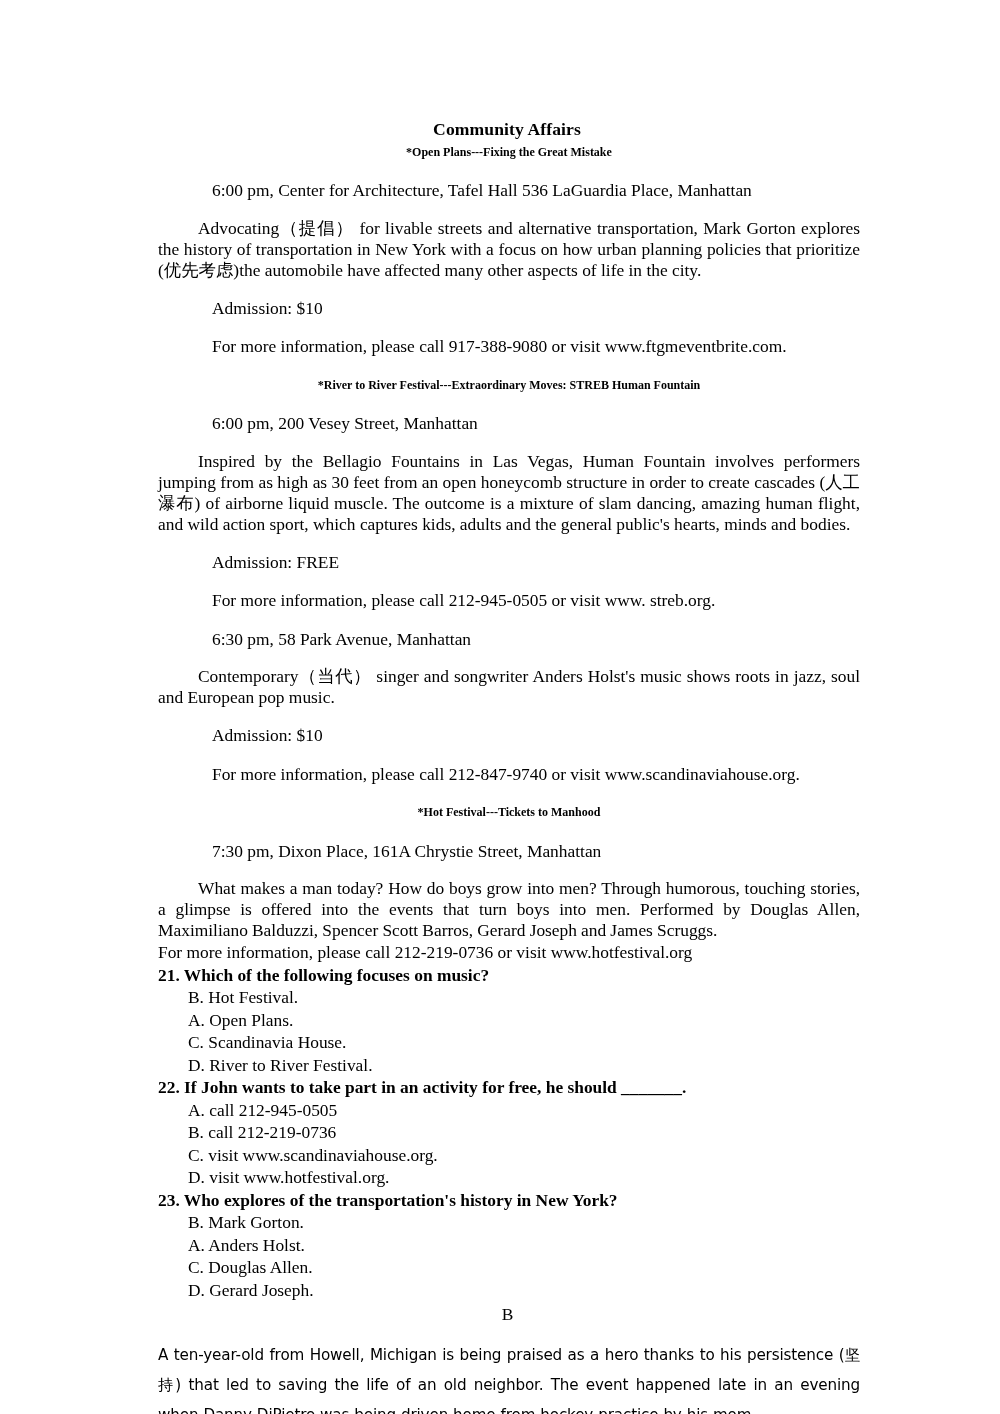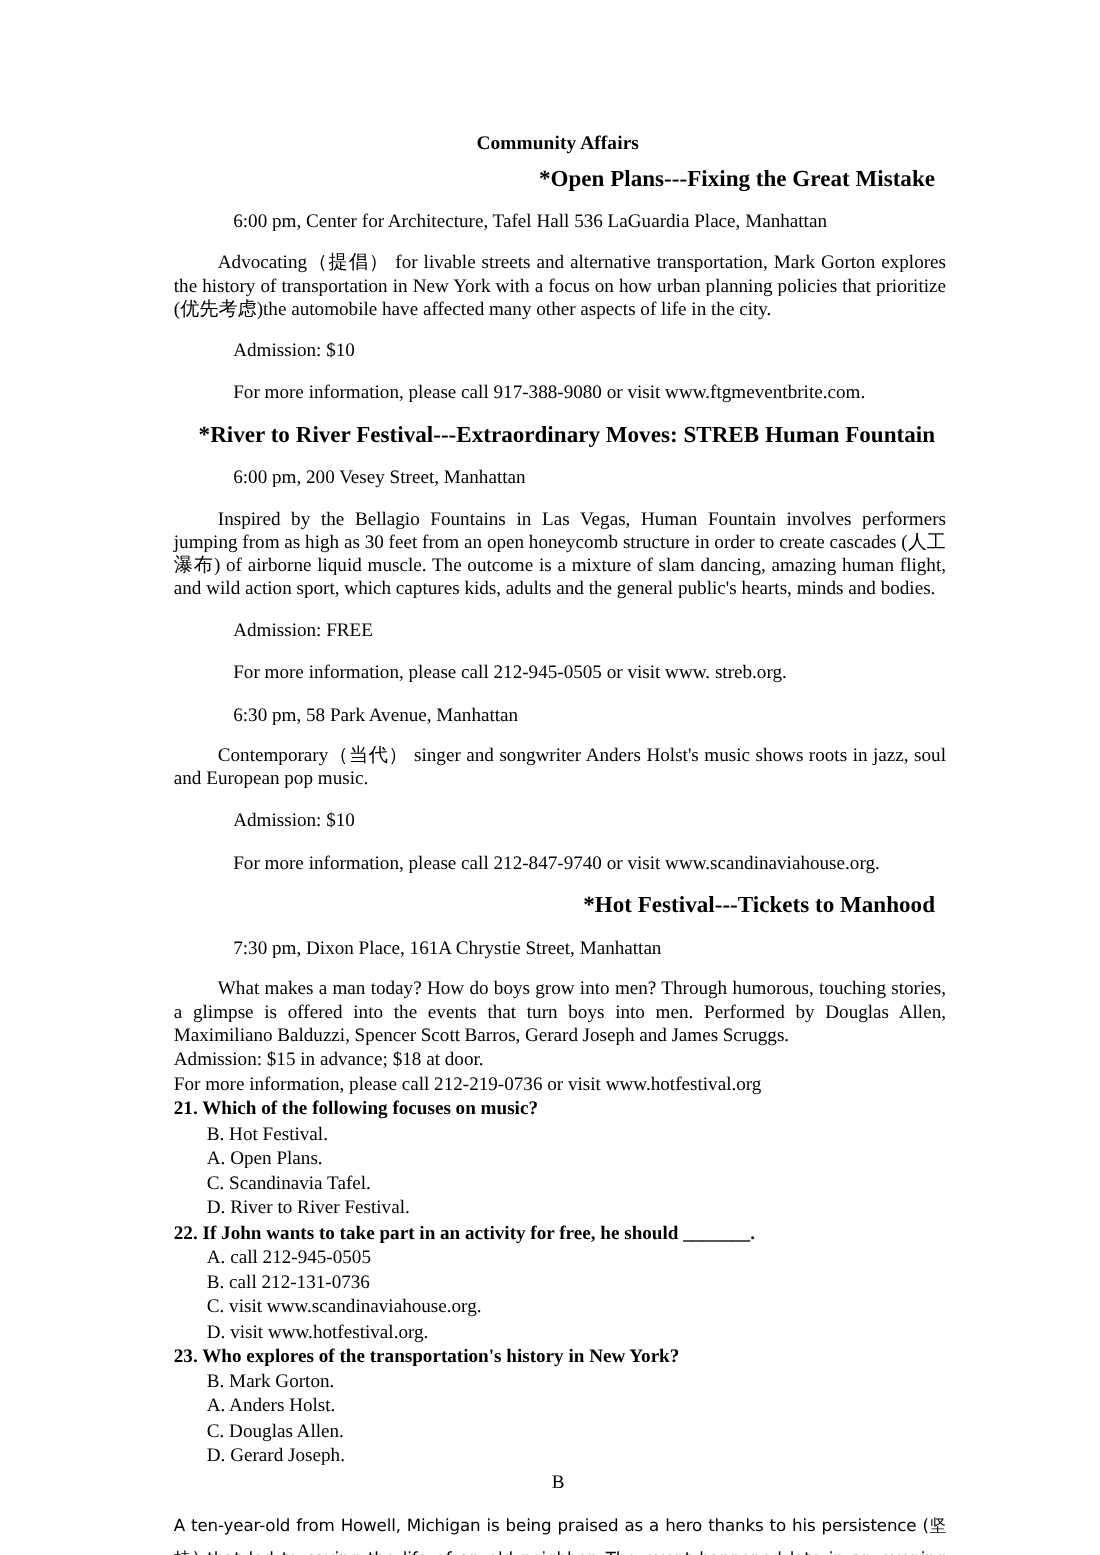--- a/index.html
+++ b/index.html
@@ -34,24 +34,24 @@
     font-weight: bold;
     font-size: 17.6px;
     line-height: 22.5px;
     letter-spacing: 0.1px;
     margin: 0 0 0 0;
     padding-right: 4px;
   }
 
   .event-heading {
     font-weight: bold;
-    font-size: 21px;
+    font-size: 12px;
     line-height: 22.5px;
-    margin: 10px;
-    text-align: right;
+    margin: 0;
+    text-align: center;
   }
 
   
   .indent-line {
     margin: 16px;
     text-indent: 0;
     padding-left: 38px;
     line-height: 22.5px;
     white-space: nowrap;
   }
@@ -139,36 +139,35 @@
     <div class="indent-line">6:30 pm, 58 Park Avenue, Manhattan</div>
     <div class="desc-para">Contemporary（当代） singer and songwriter Anders Holst's music shows roots in jazz, soul and European pop music.</div>
     <div class="indent-line">Admission: $10</div>
     <div class="indent-line">For more information, please call 212-847-9740 or visit www.scandinaviahouse.org.</div>
   </div>
 
   <div>
     <div class="event-heading">*Hot Festival---Tickets to Manhood</div>
     <div class="indent-line">7:30 pm, Dixon Place, 161A Chrystie Street, Manhattan</div>
     <div class="desc-para tight">What makes a man today? How do boys grow into men? Through humorous, touching stories, a glimpse is offered into the events that turn boys into men. Performed by Douglas Allen, Maximiliano Balduzzi, Spencer Scott Barros, Gerard Joseph and James Scruggs.</div>
-    <div class="flush-line">Admission: $15 in advance; $18 at door.</div>
     <div class="flush-line">For more information, please call 212-219-0736 or visit www.hotfestival.org</div>
   </div>
 
   <div>
     <div class="question">21. Which of the following focuses on music?</div>
     <div class="option">B. Hot Festival.</div>
     <div class="option">A. Open Plans.</div>
-    <div class="option">C. Scandinavia Tafel.</div>
+    <div class="option">C. Scandinavia House.</div>
     <div class="option">D. River to River Festival.</div>
   </div>
 
   <div>
     <div class="question">22. If John wants to take part in an activity for free, he should _______.</div>
     <div class="option">A. call 212-945-0505</div>
-    <div class="option">B. call 212-131-0736</div>
+    <div class="option">B. call 212-219-0736</div>
     <div class="option">C. visit www.scandinaviahouse.org.</div>
     <div class="option">D. visit www.hotfestival.org.</div>
   </div>
 
   <div>
     <div class="question">23. Who explores of the transportation's history in New York?</div>
     <div class="option">B. Mark Gorton.</div>
     <div class="option">A. Anders Holst.</div>
     <div class="option">C. Douglas Allen.</div>
     <div class="option">D. Gerard Joseph.</div>

